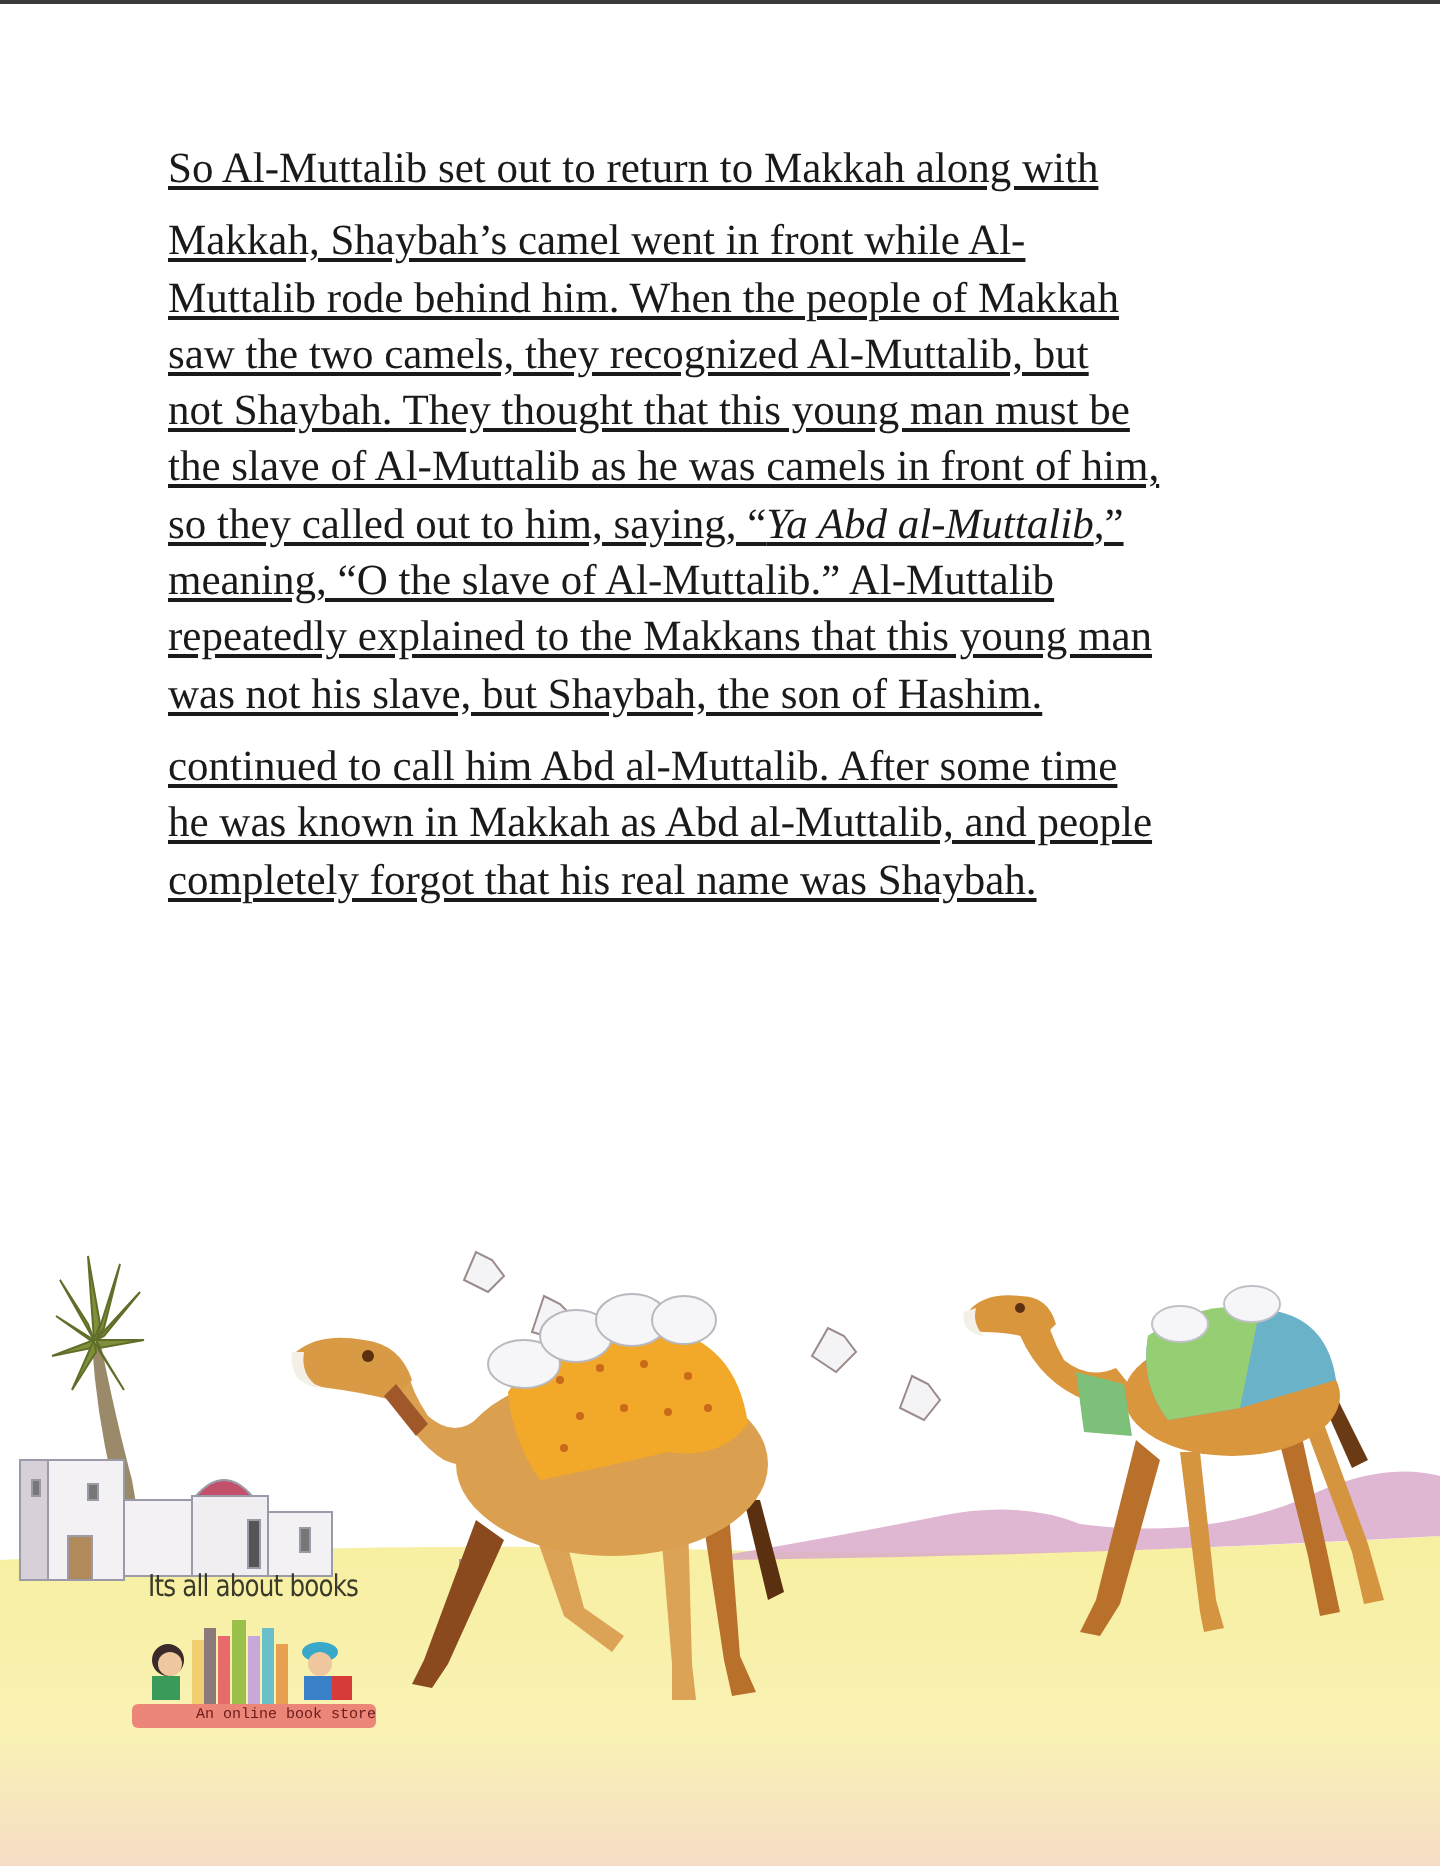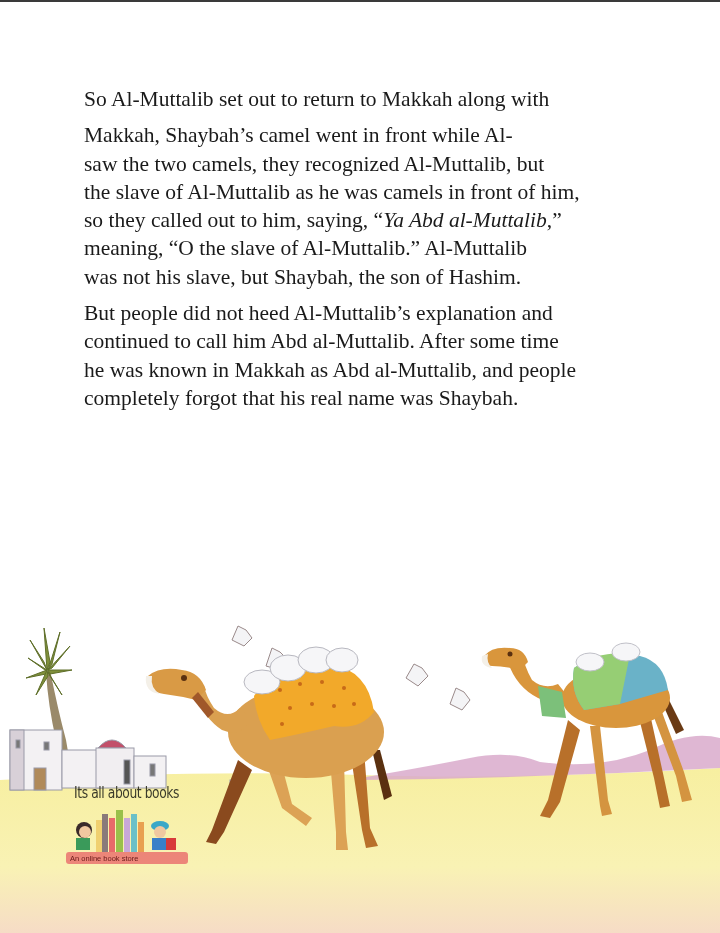--- a/index.html
+++ b/index.html
@@ -7,70 +7,73 @@
       width: 720px; height: 933px; overflow: hidden;
       background: #ffffff;
       position: relative;
       font-family: "DejaVu Serif", "Liberation Serif", serif;
     }
     .top-rule {
       position: absolute; left: 0; top: 0; width: 720px; height: 2px;
       background: #3a3a3a;
     }
     .page-text {
-      position: absolute; left: 84px; top: 85px; width: 580px;
+      position: absolute; left: 84px; top: 70px; width: 580px;
       color: #1a1a1a;
       font-family: "Liberation Serif", "DejaVu Serif", serif;
       font-size: 21.5px;
       line-height: 28.3px;
+      text-decoration: underline;
     }
     .para { margin: 0 0 8px 0; }
     .line { display: block; white-space: nowrap; }
     .line em { font-style: italic; }
     .illustration {
       position: absolute; left: 0; top: 600px; width: 720px; height: 333px;
     }
     .illustration svg { display: block; }
     .logo {
       position: absolute; left: 62px; top: 780px; width: 130px; height: 90px;
     }
     .logo-title {
       position: absolute; left: 12px; top: 4px;
       font-family: "DejaVu Sans", sans-serif;
       font-size: 15px; letter-spacing: -0.5px;
       color: #3a3a2a;
       transform: scaleX(0.82); transform-origin: left top;
       white-space: nowrap;
     }
     .logo-sub {
-      position: absolute; left: 8px; top: 74px; width: 122px;
-      font-family: Liberation Sans, sans-serif;
-      font-size: 7.5px; color: #6a1a1a; text-align: left;
+      position: absolute; left: 20px; top: 74px; width: 122px;
+      font-family: Liberation Mono, monospace;
+      font-size: 7.5px; color: #6a1a1a; text-align: center;
       white-space: nowrap;
     }
   </style>
 </head>
 <body>
 
 <div class="top-rule"></div>
 
 <div class="page-text">
   <p class="para">
     <span class="line">So Al-Muttalib set out to return to Makkah along with</span>
   </p>
   <p class="para">
     <span class="line">Makkah, Shaybah’s camel went in front while Al-</span>
+    <span class="line">Muttalib rode behind him. When the people of Makkah</span>
     <span class="line">saw the two camels, they recognized Al-Muttalib, but</span>
+    <span class="line">not Shaybah. They thought that this young man must be</span>
     <span class="line">the slave of Al-Muttalib as he was camels in front of him,</span>
     <span class="line"><span>so they called out to him, saying, “</span><em>Ya Abd al-Muttalib</em><span>,”</span></span>
     <span class="line">meaning, “O the slave of Al-Muttalib.” Al-Muttalib</span>
+    <span class="line">repeatedly explained to the Makkans that this young man</span>
     <span class="line">was not his slave, but Shaybah, the son of Hashim.</span>
   </p>
   <p class="para">
-    <span class="line">But people did not heed Al-Muttalib’s explanation and</span>
     <span class="line">continued to call him Abd al-Muttalib. After some time</span>
     <span class="line">he was known in Makkah as Abd al-Muttalib, and people</span>
     <span class="line">completely forgot that his real name was Shaybah.</span>
   </p>
 </div>
 
 <div class="illustration">
   <svg width="720" height="333" viewBox="0 0 720 333" xmlns="http://www.w3.org/2000/svg">
     <defs>
       <linearGradient id="sandGrad" x1="0" y1="0" x2="0" y2="1">

